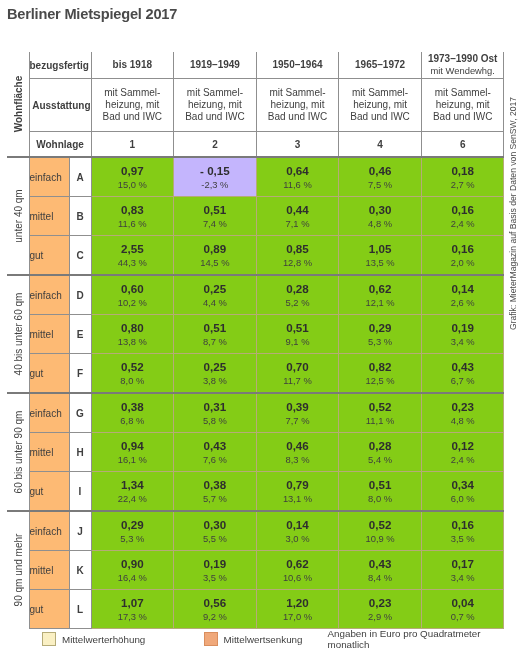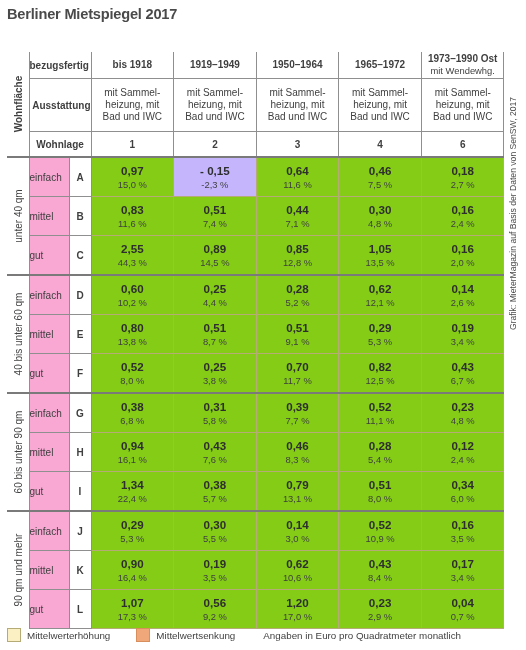--- a/index.html
+++ b/index.html
@@ -81,21 +81,21 @@
   }
   .wl-num{
     text-align:center;font-weight:bold;font-size:10.6px;color:#2e2e2e;
     border-right:1px solid #8f8f8f;
   }
 
   
   .qual{
     font-size:9.6px;color:#3f3f3f;padding-left:7px;text-align:left;
     border-right:1px solid #8f8f8f;border-bottom:1px solid #8f8f8f;
-    background:#f9a8d4;
+    background:#fdba74;
   }
   .letter{
     font-size:9.6px;font-weight:bold;color:#2e2e2e;text-align:center;
     border-right:1px solid #8f8f8f;border-bottom:1px solid #8f8f8f;
     background:#ffffff;
   }
   td.val{
     background:#84cc16;
     border-right:1px solid #b5ab77;
     border-bottom:1px solid #b5ab77;
@@ -113,21 +113,21 @@
   .legend{
     position:absolute;left:7px;top:628px;width:497px;
     display:flex;align-items:center;font-size:9.8px;color:#3f3f3f;
   }
   .sw{
     width:12px;height:12px;display:inline-block;
     border:1px solid #b5ab77;margin-right:6px;
   }
   .sw.up{background:#faf0c4;}
   .sw.dn{background:#f0a87a;border-color:#d98e5e;}
-  .lg-item{display:flex;align-items:center;}
+  .lg-item{display:flex;align-items:center;margin-left:35px;}
   .lg-gap1{width:26px;}
   .lg-gap2{width:28px;}
   .credit-holder{
     position:absolute;left:508px;top:330px;width:14px;height:300px;
   }
   .credit-rot{
     position:absolute;left:0;top:0;
     transform:rotate(-90deg);transform-origin:left top;
     white-space:nowrap;font-size:8.6px;color:#4a4a4a;
   }

